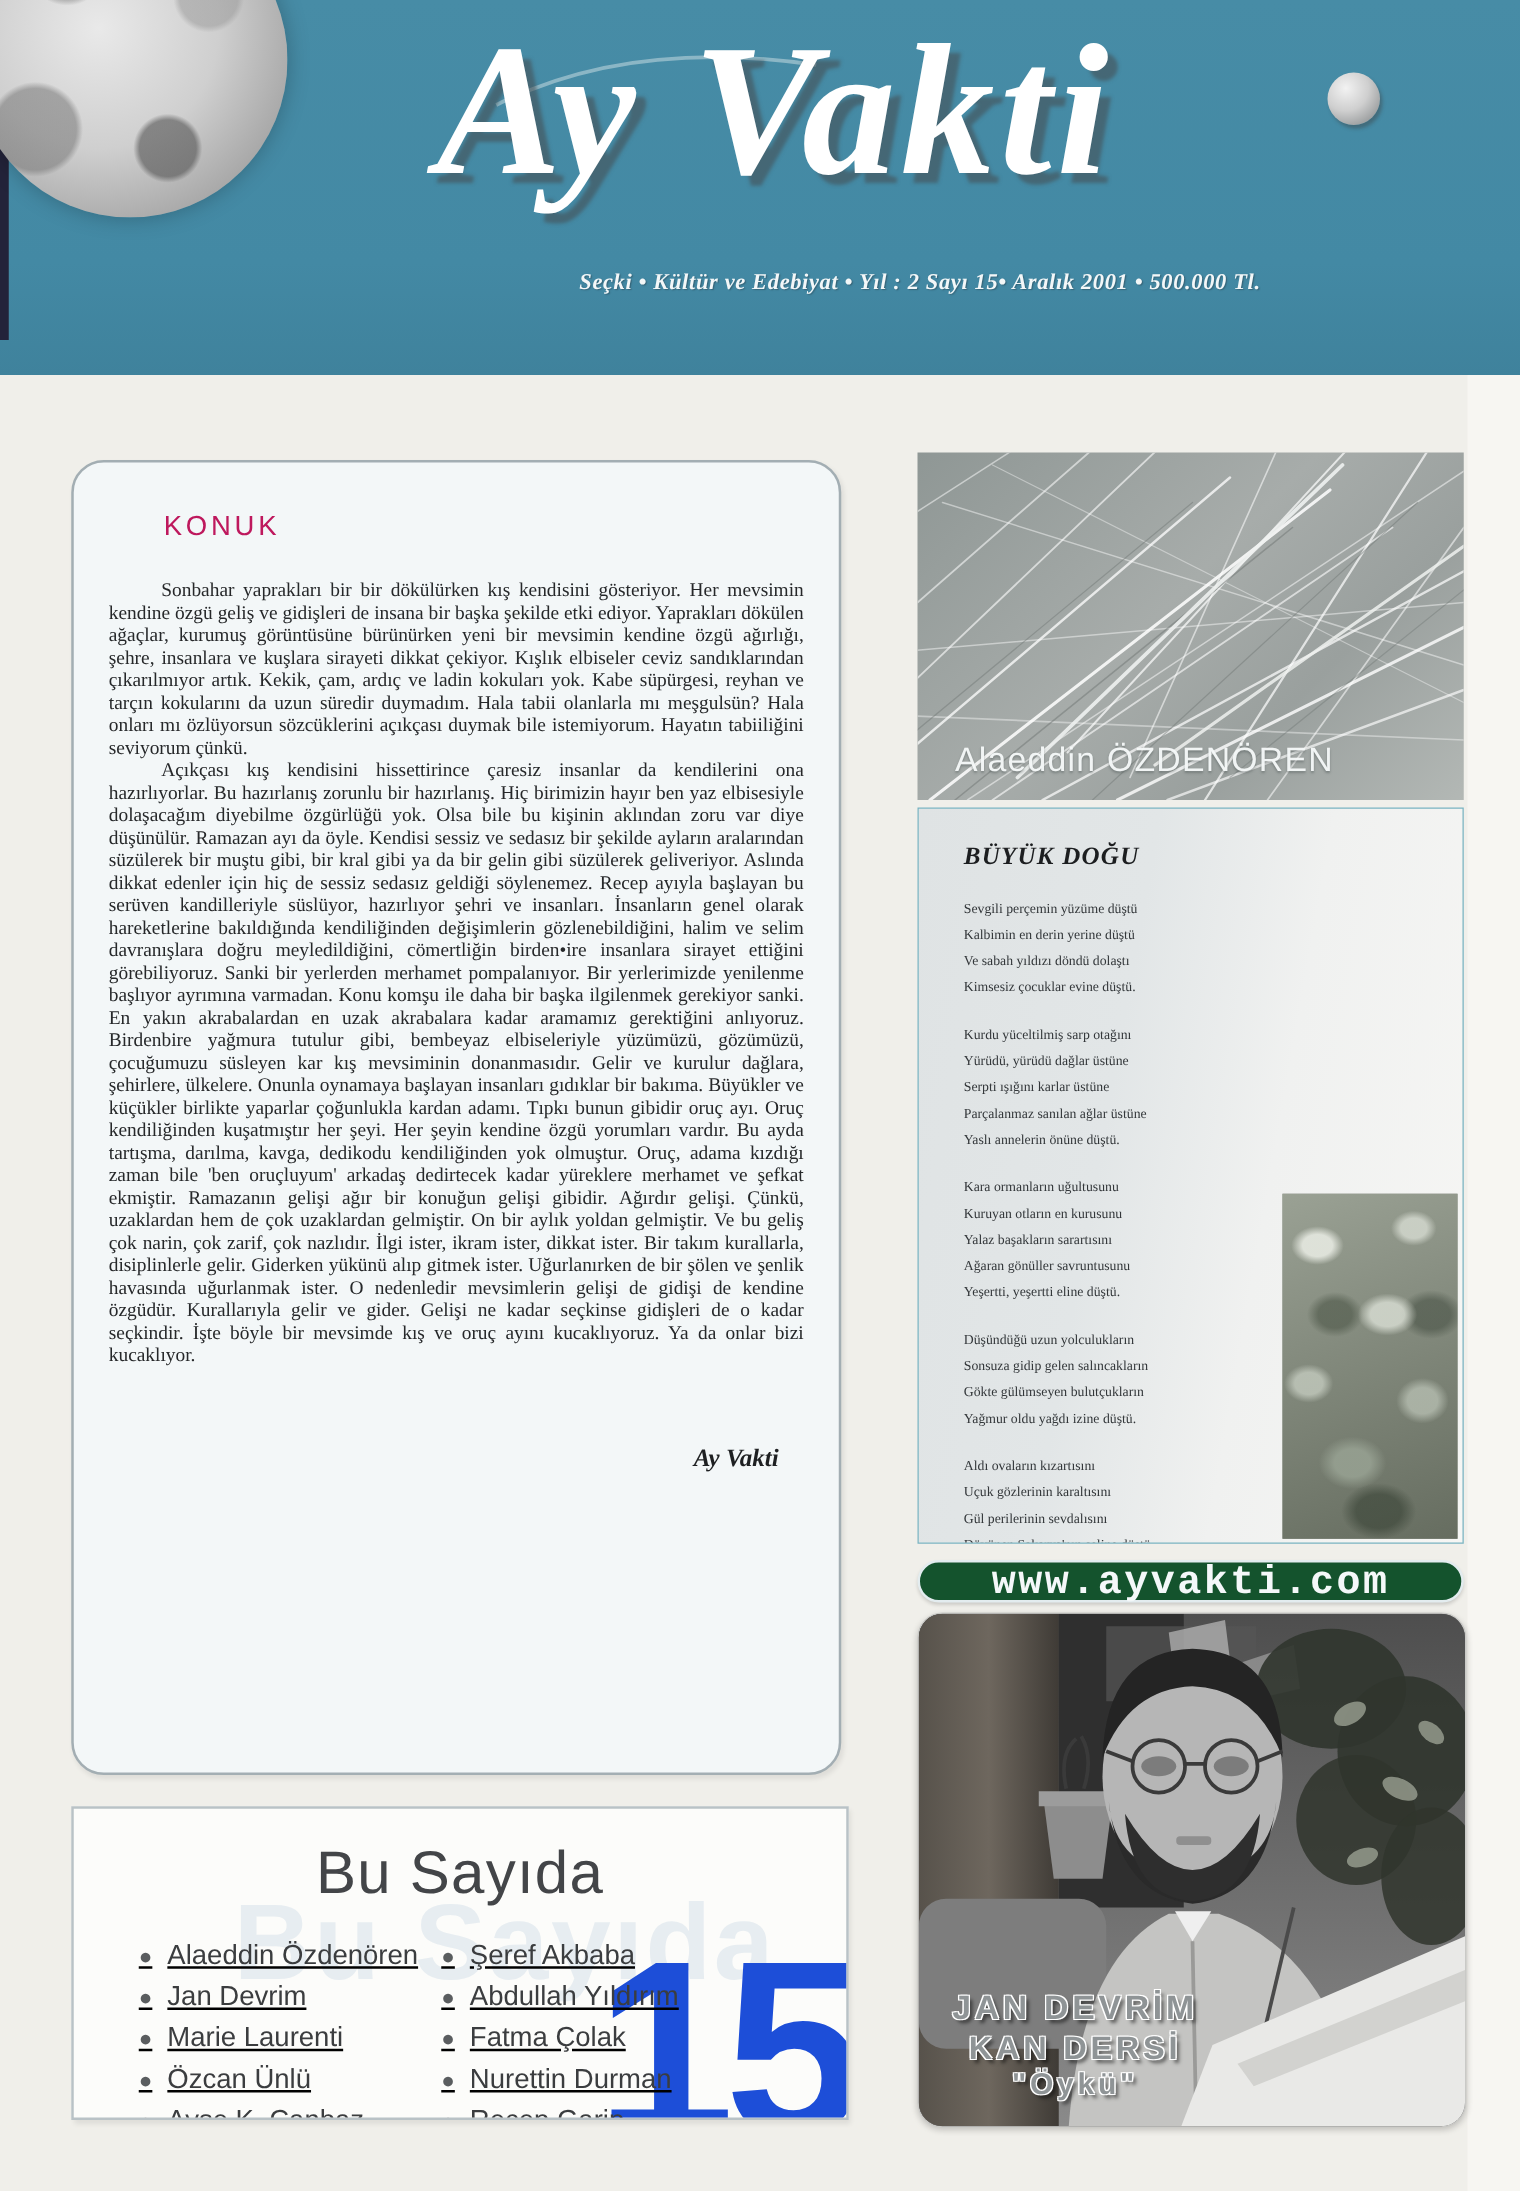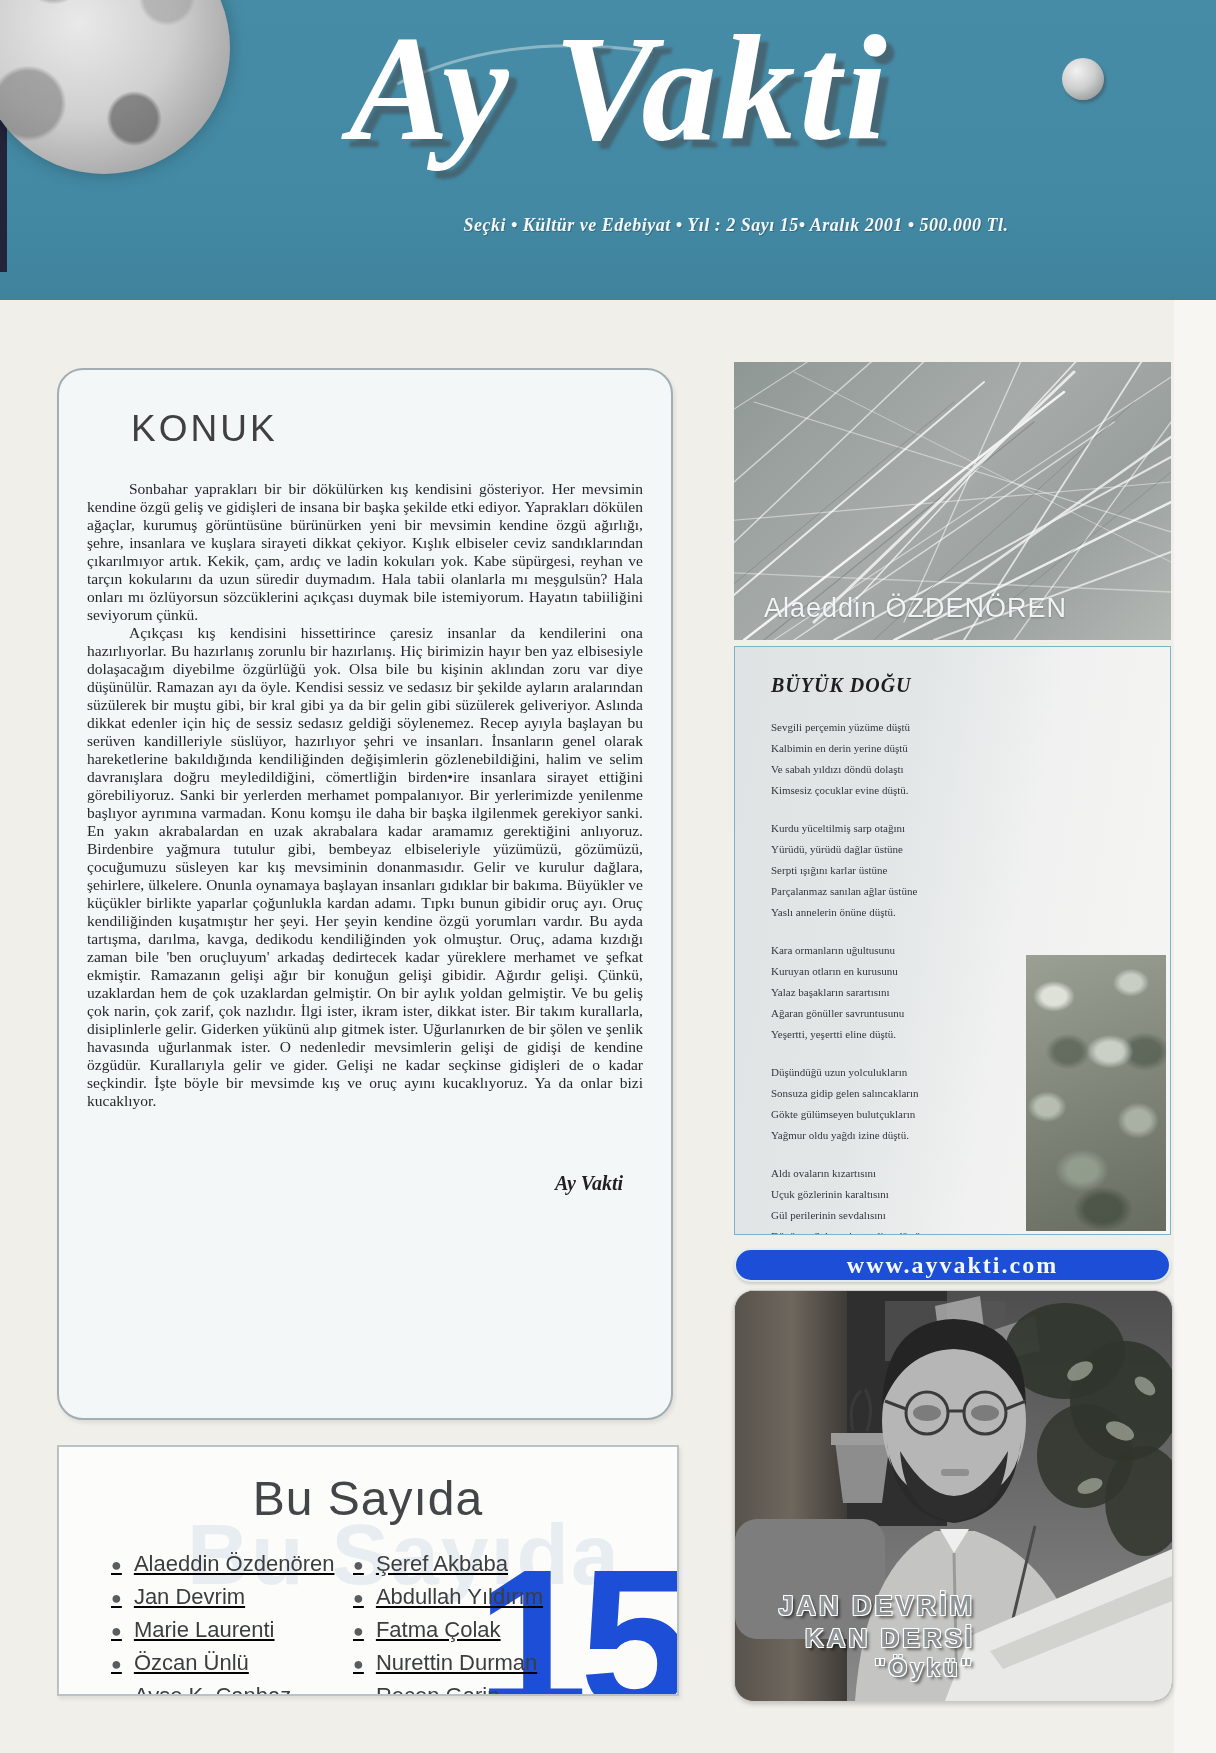--- a/index.html
+++ b/index.html
@@ -49,21 +49,21 @@
 
   
   .konuk-box{
     position:absolute;left:57px;top:368px;width:616px;height:1052px;box-sizing:border-box;
     background:#f3f7f8;border:2px solid #a3aeb3;border-radius:26px;
     padding:38px 28px 0 28px;overflow:hidden;
     box-shadow:2px 3px 4px rgba(0,0,0,.08);
   }
   .konuk-heading{
     margin:0 0 30px 44px;
-    font-size:37px;font-weight:400;letter-spacing:3px;color:#404040;
+    font-size:22px;font-weight:400;letter-spacing:3px;color:#be185d;
   }
   .konuk-text p{
     margin:0;text-indent:42px;text-align:justify;
     font-family:"Liberation Serif",serif;font-size:15.5px;line-height:18px;color:#26282a;
   }
   .konuk-signature{
     margin:62px 20px 0 0;text-align:right;
     font-family:"Liberation Serif",serif;font-style:italic;font-weight:bold;
     font-size:20px;color:#1e2022;
   }
@@ -105,33 +105,33 @@
       radial-gradient(ellipse 28px 22px at 15% 55%, rgba(205,212,200,.7) 0 40%, transparent 70%),
       radial-gradient(ellipse 30px 26px at 80% 60%, rgba(190,198,185,.7) 0 40%, transparent 70%),
       radial-gradient(ellipse 36px 28px at 40% 78%, rgba(150,160,145,.9) 0 40%, transparent 75%),
       radial-gradient(ellipse 30px 24px at 30% 35%, rgba(70,80,65,.55) 0 45%, transparent 75%),
       radial-gradient(ellipse 34px 26px at 85% 35%, rgba(60,70,58,.5) 0 45%, transparent 75%),
       radial-gradient(ellipse 40px 30px at 55% 92%, rgba(55,65,52,.6) 0 45%, transparent 75%),
       linear-gradient(160deg,#9aa194 0%,#7d8477 55%,#666d60 100%);
   }
   .url-pill{
     margin-top:13px;width:437px;height:34px;box-sizing:border-box;
-    background:#1d4ed8;border:2px solid #e3ecef;border-radius:19px;
+    background:#14532d;border:2px solid #e3ecef;border-radius:19px;
     display:flex;align-items:center;justify-content:center;
-    font-family:Liberation Serif, serif;font-size:24px;font-weight:bold;
+    font-family:Liberation Mono, monospace;font-size:32px;font-weight:bold;
     color:#f4f8f9;letter-spacing:2px;
     box-shadow:0 2px 3px rgba(0,0,0,.15);cursor:pointer;
   }
   .photo{
     position:relative;margin-top:8px;width:437px;height:410px;
     border-radius:20px;overflow:hidden;background:#6d6d6d;
     border:1px solid #c9c9c6;box-shadow:0 2px 5px rgba(0,0,0,.2);
   }
   .photo-caption{
-    position:absolute;left:10px;top:300px;width:230px;text-align:right;z-index:2;
+    position:absolute;left:10px;top:300px;width:230px;text-align:center;z-index:2;
     font-weight:bold;color:#8f9496;letter-spacing:3px;line-height:1.18;
   }
   .photo-caption .cap-line1{font-size:27px;
     text-shadow:-1px -1px 0 #fff,1px -1px 0 #fff,-1px 1px 0 #fff,1px 1px 0 #fff,3px 3px 3px rgba(0,0,0,.5);}
   .photo-caption .cap-line2{font-size:26px;
     text-shadow:-1px -1px 0 #fff,1px -1px 0 #fff,-1px 1px 0 #fff,1px 1px 0 #fff,3px 3px 3px rgba(0,0,0,.5);}
   .photo-caption .cap-line3{font-size:24px;
     text-shadow:-1px -1px 0 #fff,1px -1px 0 #fff,-1px 1px 0 #fff,1px 1px 0 #fff,3px 3px 3px rgba(0,0,0,.5);}
 
   

